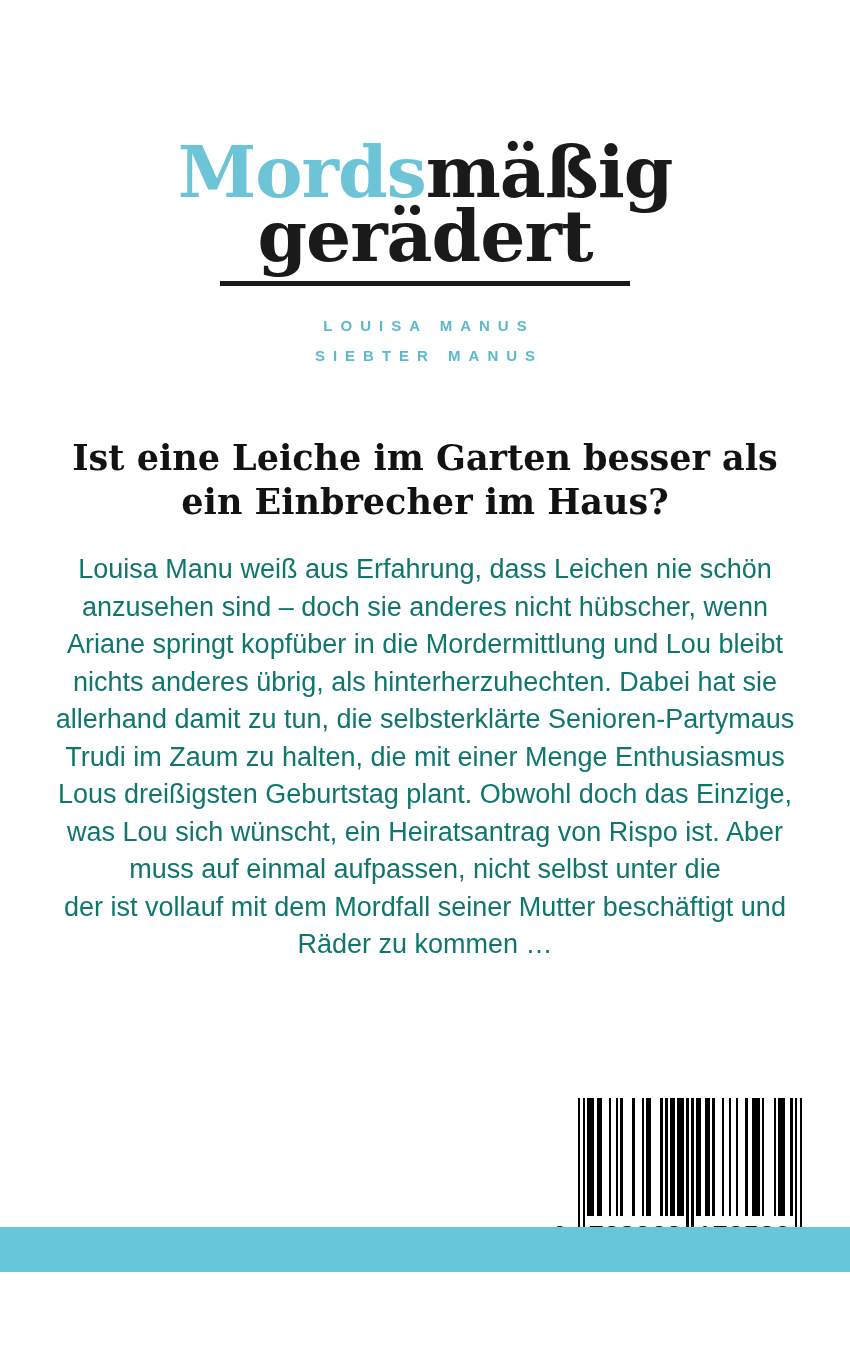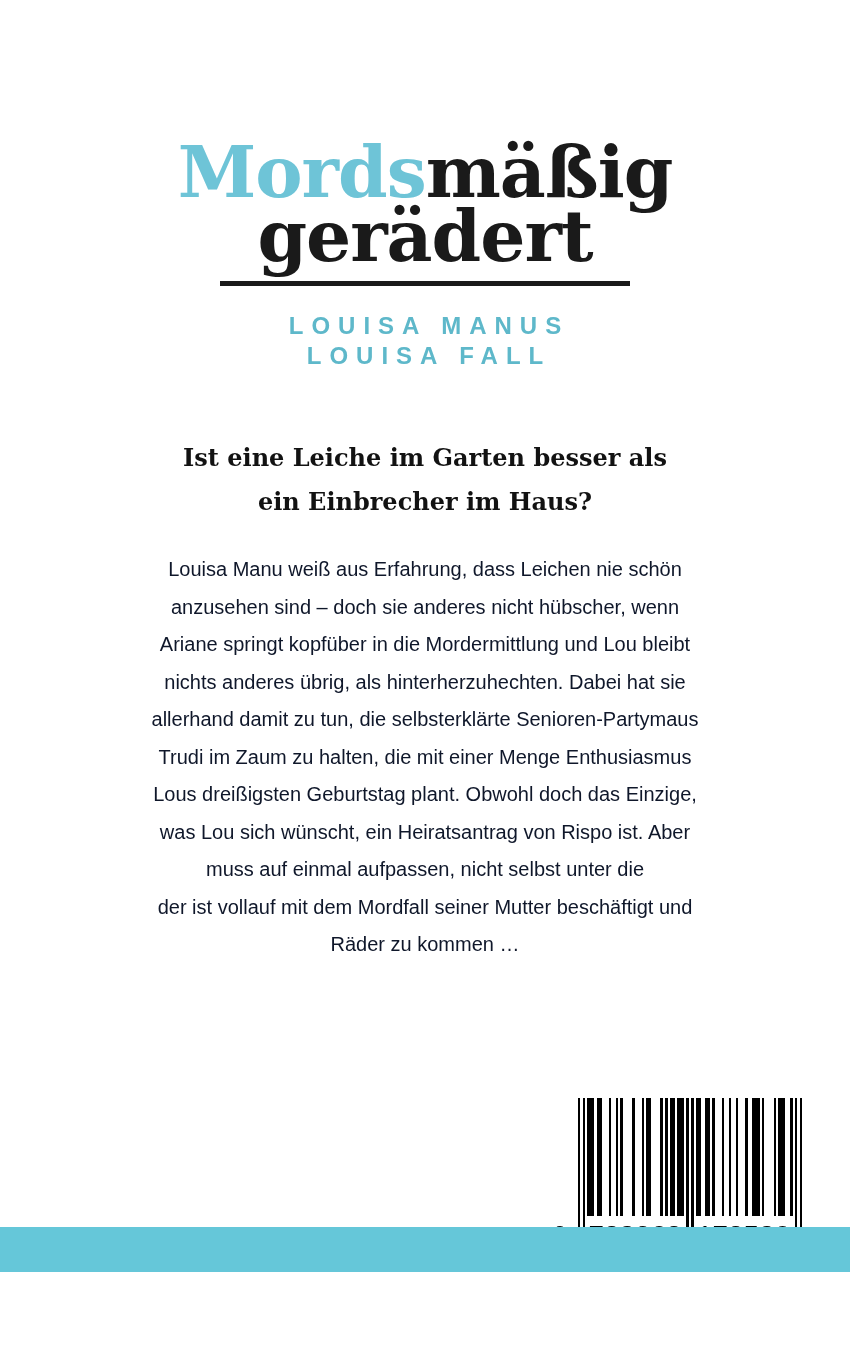--- a/index.html
+++ b/index.html
@@ -33,52 +33,52 @@
   .title-accent { color: #6ec4d7; }
   .title-underline {
     width: 410px;
     height: 5px;
     background: #1a1a1a;
     margin: 13px auto 0 auto;
   }
   .series {
     margin-top: 25px;
     font-weight: 700;
-    font-size: 24px;
+    font-size: 15px;
     line-height: 30px;
     letter-spacing: 8px;
     padding-left: 8px;
     color: #5eb8ca;
   }
 
   
   .headline {
     position: absolute;
     top: 436px;
     left: 0;
     width: 100%;
     margin: 0;
     text-align: center;
     font-family: "DejaVu Serif", serif;
     font-weight: 700;
-    font-size: 24px;
+    font-size: 35px;
     line-height: 44px;
     color: #121212;
   }
 
   
   .blurb {
     position: absolute;
     top: 551px;
     left: 0;
     width: 100%;
     text-align: center;
-    font-size: 20px;
+    font-size: 27px;
     line-height: 37.5px;
-    color: #0f172a;
+    color: #0f766e;
   }
   .blurb-line { white-space: nowrap; }
 
   
   .barcode {
     position: absolute;
     left: 552px;
     top: 1098px;
     width: 250px;
     height: 150px;
@@ -106,21 +106,21 @@
 <div class="cover">
 
   <div class="title-block">
     <h1 class="book-title">
       <span class="t-line"><span class="title-accent">Mords</span><span>mäßig</span></span>
       <span class="t-line">gerädert</span>
     </h1>
     <div class="title-underline"></div>
     <div class="series">
       <div>LOUISA MANUS</div>
-      <div>LOUISA FALL</div>
+      <div>SIEBTER MANUS</div>
     </div>
   </div>
 
   <h2 class="headline">
     <span>Ist eine Leiche im Garten besser als</span><br>
     <span>ein Einbrecher im Haus?</span>
   </h2>
 
   <div class="blurb">
       <div class="blurb-line">Louisa Manu weiß aus Erfahrung, dass Leichen nie schön</div>

